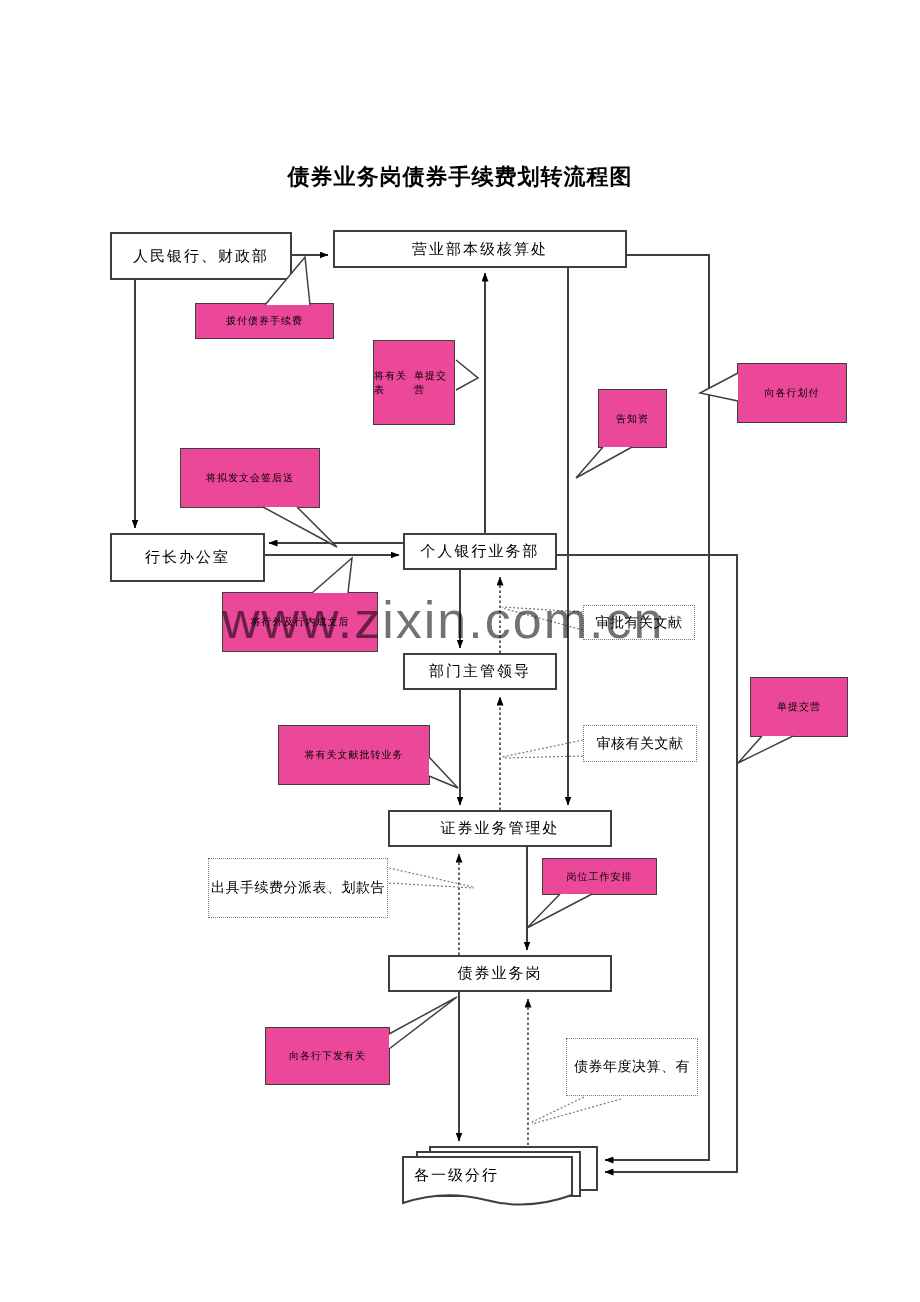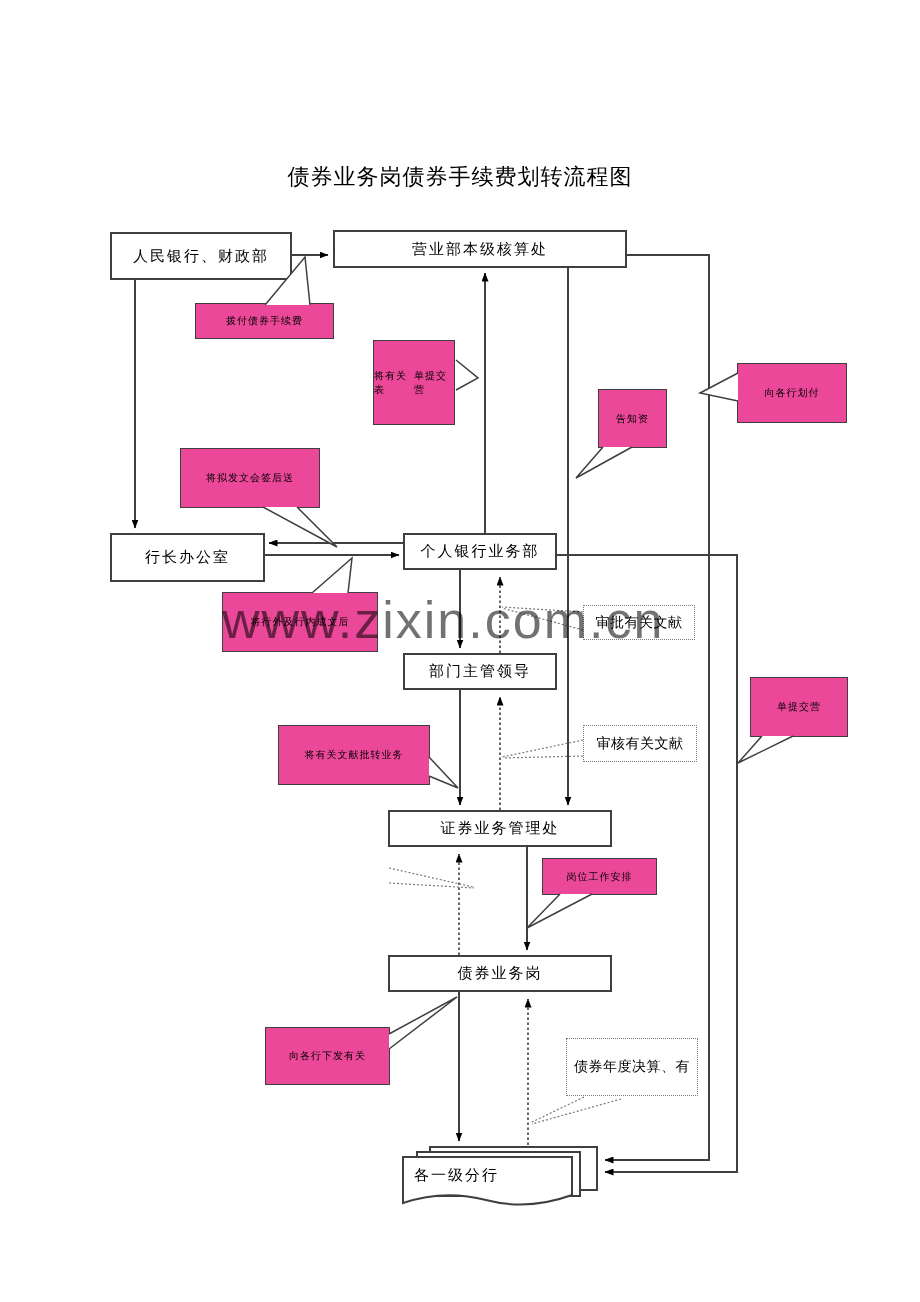--- a/index.html
+++ b/index.html
@@ -1,19 +1,19 @@
 <!DOCTYPE html>
 <html><head>
 <meta charset="utf-8">
 <style>
   html,body{margin:0;padding:0;background:#ffffff;}
   .stage{position:relative;width:920px;height:1302px;background:#ffffff;
          font-family:"Liberation Sans","DejaVu Sans",sans-serif;overflow:hidden;color:#000;}
   .title{position:absolute;left:0;top:162px;width:920px;text-align:center;
-         font-size:22px;font-weight:normal;letter-spacing:1px;z-index:2;}
+         font-size:22px;font-weight:bold;letter-spacing:1px;z-index:2;}
   .node{position:absolute;box-sizing:border-box;border:2px solid #3f3f3f;background:#fff;
         display:flex;align-items:center;justify-content:center;font-size:15px;z-index:2;
         letter-spacing:2px;}
   .callout{position:absolute;box-sizing:border-box;border:1.5px solid #3f3f3f;background:#ec4899;
         display:flex;align-items:center;justify-content:center;font-size:10px;z-index:2;
         letter-spacing:1px;}
   .callout.two-line{justify-content:space-evenly;align-items:center;}
   .dashed-note{position:absolute;box-sizing:border-box;border:1px dotted #7a7a7a;background:#fff;
         display:flex;align-items:center;justify-content:center;font-size:14px;z-index:2;
         letter-spacing:0.5px;}
@@ -91,20 +91,23 @@
   <div class="callout" style="left:265px;top:1027px;width:125px;height:58px;">
     <span>向各行下发有关</span>
   </div>
 
   <div class="dashed-note" style="left:583px;top:605px;width:112px;height:35px;">
     <span>审批有关文献</span>
   </div>
   <div class="dashed-note" style="left:583px;top:725px;width:114px;height:37px;">
     <span>审核有关文献</span>
   </div>
+  <div class="dashed-note" style="left:208px;top:858px;width:180px;height:60px;">
+    <span>出具手续费分派表、划款告</span>
+  </div>
   <div class="dashed-note" style="left:566px;top:1038px;width:132px;height:58px;">
     <span>债券年度决算、有</span>
   </div>
 
   <svg class="lines" width="920" height="1302" viewBox="0 0 920 1302">
     <defs>
       <marker id="arr" markerWidth="9" markerHeight="7" refX="8.5" refY="3.5" orient="auto" markerUnits="userSpaceOnUse">
         <path d="M0,0 L9,3.5 L0,7 Z" fill="#000000"></path>
       </marker>
     </defs>

